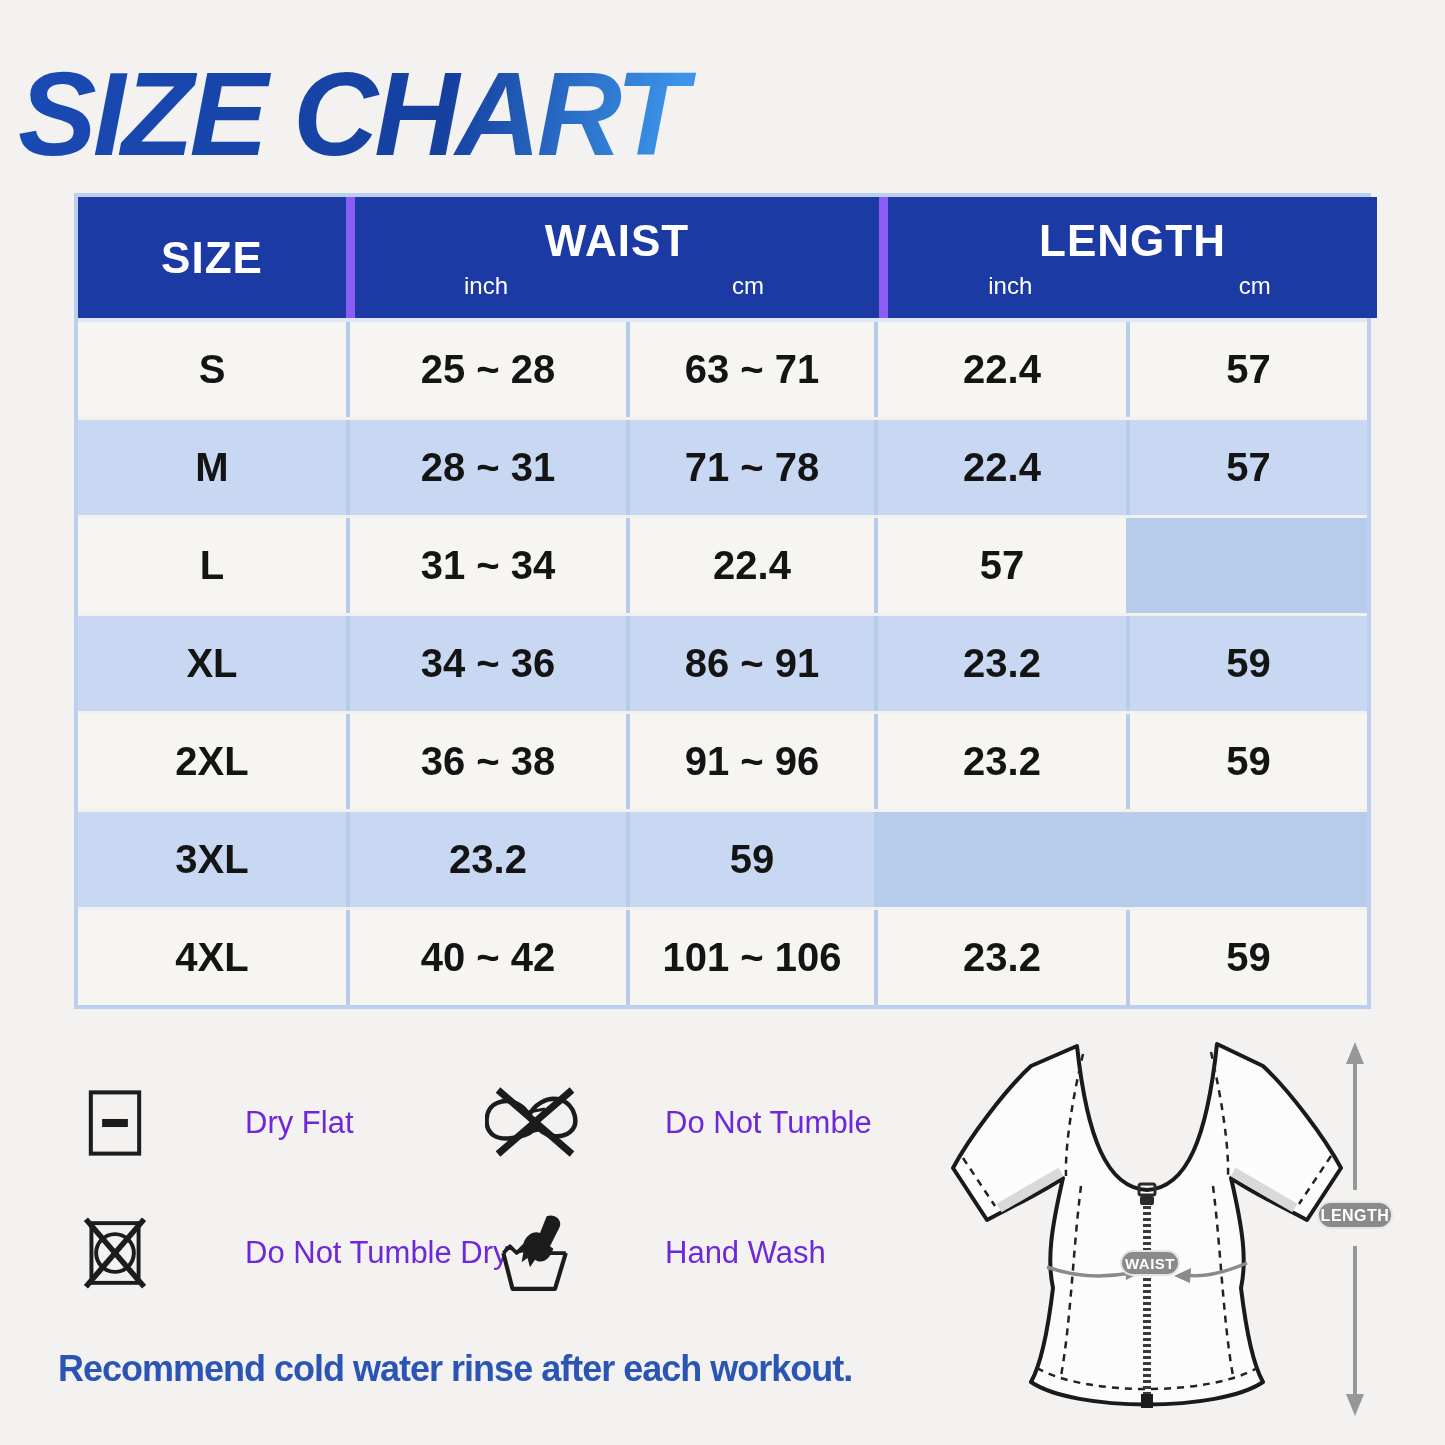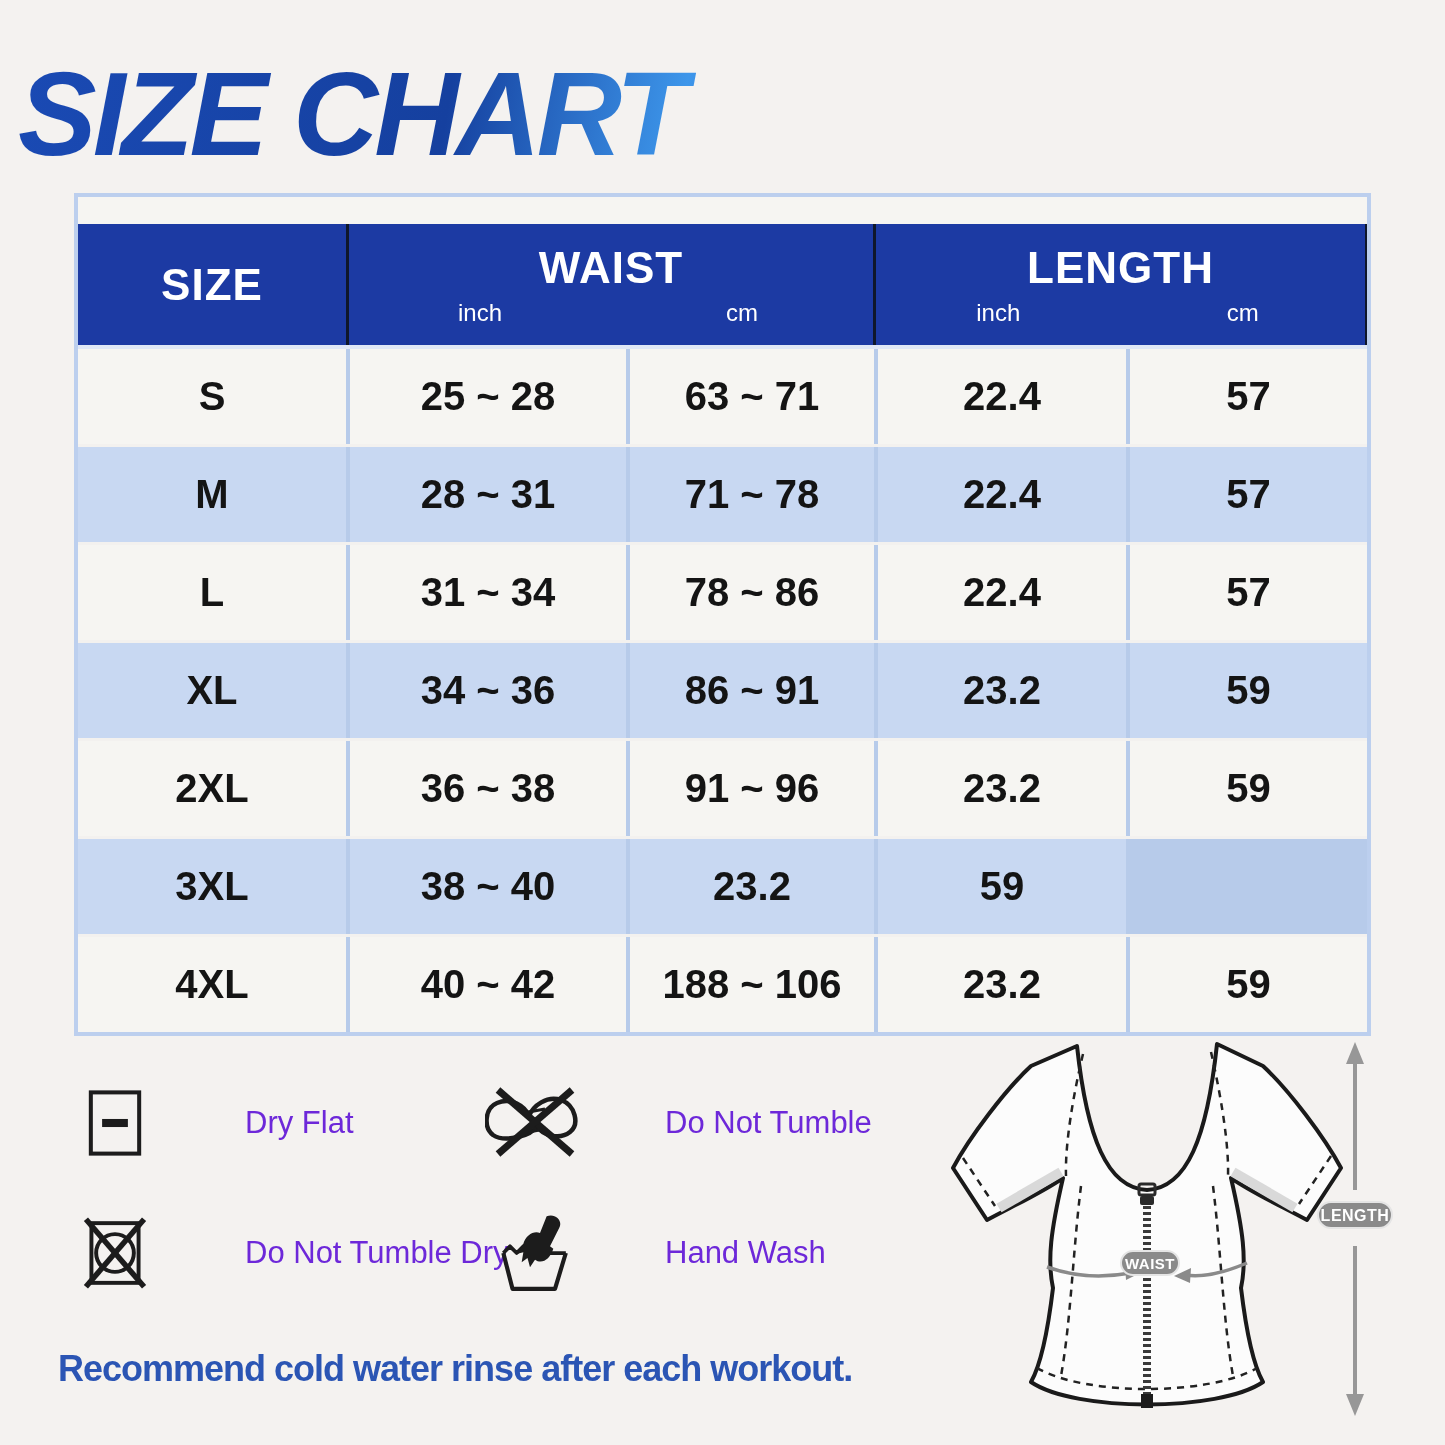--- a/index.html
+++ b/index.html
@@ -12,21 +12,21 @@
     margin:18px; text-align:left;
     font-size:118px; font-weight:bold; font-style:italic;
     letter-spacing:-4px; line-height:1.2;
     background:linear-gradient(100deg,#1a4ab4 0%,#15409f 30%,#3d96ea 46%,#1d5ecf 58%,#123e9b 82%,#1a4ab4 100%);
     -webkit-background-clip:text; background-clip:text;
     color:transparent;
   }
 
   
   .size-table{position:absolute; left:74px; top:193px; width:1289px; border:4px solid #bccfee; background:#f6f5f2;}
-  .thead{display:grid; grid-template-columns:268px 524px 489px; gap:3px; background:#0f172a; border-bottom:4px solid #dfe7f6;margin-top:27px;}
+  .thead{display:grid; grid-template-columns:268px 524px 489px; gap:9px; background:#8b5cf6; border-bottom:4px solid #dfe7f6;}
   .th{background:#1c3aa3; color:#ffffff; height:121px; display:flex; flex-direction:column; align-items:center; justify-content:center;}
   .th .group-label{font-size:44px; font-weight:bold; letter-spacing:1px;}
   .th.single .group-label{font-size:44px;}
   .units{display:flex; width:100%; margin-top:6px;}
   .units span{flex:1; text-align:center; font-size:24px; font-weight:normal;}
   .tbody{background:#f6f5f2;}
   .tr{display:grid; grid-template-columns:268px 276px 244px 248px 237px; gap:4px; background:#b7cbea; height:95px;}
   .tr + .tr{border-top:3px solid #f3f1ef;}
   .td{display:flex; align-items:center; justify-content:center; font-size:40px; font-weight:bold; color:#141414;}
   .tr:nth-child(odd) .td{background:#f6f5f2;}
@@ -84,48 +84,46 @@
       <div class="tr">
         <div class="td">M</div>
         <div class="td">28 ~ 31</div>
         <div class="td">71 ~ 78</div>
         <div class="td">22.4</div>
         <div class="td">57</div>
       </div>
       <div class="tr">
         <div class="td">L</div>
         <div class="td">31 ~ 34</div>
-        <div class="td">78 ~ 86</div>
         <div class="td">22.4</div>
         <div class="td">57</div>
       </div>
       <div class="tr">
         <div class="td">XL</div>
         <div class="td">34 ~ 36</div>
         <div class="td">86 ~ 91</div>
         <div class="td">23.2</div>
         <div class="td">59</div>
       </div>
       <div class="tr">
         <div class="td">2XL</div>
         <div class="td">36 ~ 38</div>
         <div class="td">91 ~ 96</div>
         <div class="td">23.2</div>
         <div class="td">59</div>
       </div>
       <div class="tr">
         <div class="td">3XL</div>
-        <div class="td">38 ~ 40</div>
         <div class="td">23.2</div>
         <div class="td">59</div>
       </div>
       <div class="tr">
         <div class="td">4XL</div>
         <div class="td">40 ~ 42</div>
-        <div class="td">188 ~ 106</div>
+        <div class="td">101 ~ 106</div>
         <div class="td">23.2</div>
         <div class="td">59</div>
       </div>
     </div>
   </div>
 
   <div class="care-grid">
 
     <div class="care-item">
       <span class="care-icon">

